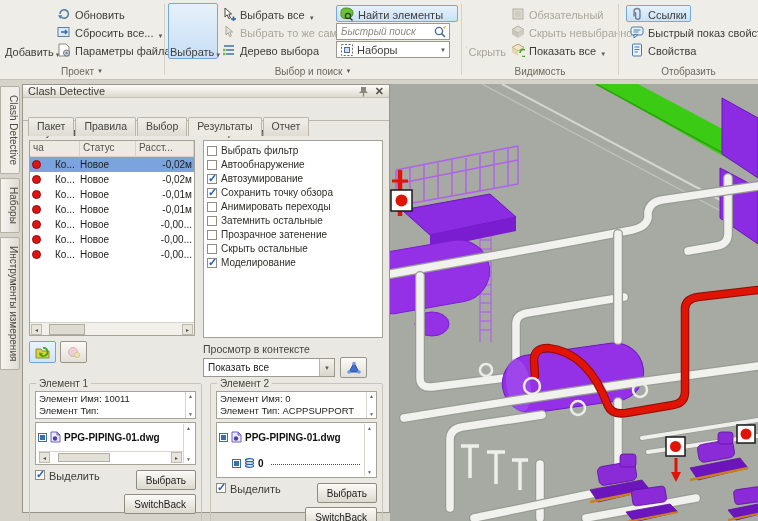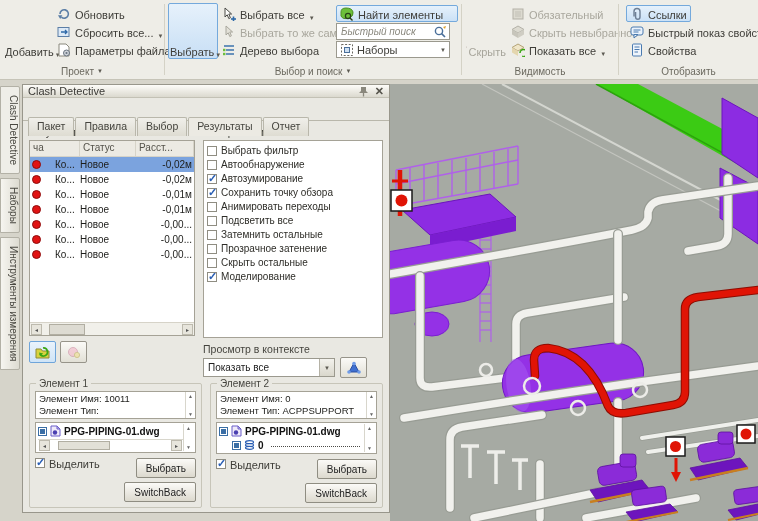--- a/index.html
+++ b/index.html
@@ -73,21 +73,21 @@
   .bluebtn{width:27px;height:21px;border:1px solid #97948a;border-radius:2px;background:linear-gradient(#fbfaf7,#e2e0d6);display:flex;align-items:center;justify-content:center}
 
   .fsets{display:flex;gap:8px;flex:1}
   fieldset{flex:1;border:1px solid #c7c5b9;border-radius:2px;padding:2px 5px 4px;min-width:0}
   legend{font-size:10px;color:#45443e;padding:0 3px;margin-left:1px}
   .infobox{background:#fff;border:1px solid #a5a296;height:28px;display:flex}
   .infolines{flex:1;padding:1px 3px;font-size:9.5px;color:#22221f;line-height:12px;white-space:nowrap;overflow:hidden}
   .spin{width:10px;border-left:1px solid #d8d6cc;display:flex;flex-direction:column;align-items:center;justify-content:space-between;padding:1px 0;font-size:5px;color:#666}
   .treebox{background:#fff;border:1px solid #a5a296;margin-top:3px;padding:1px 2px;display:flex}
   .treein{flex:1;min-width:0}
-  .trw{display:flex;align-items:center;gap:3px;height:14px;font-size:10px;font-weight:bold;color:#111;white-space:nowrap;overflow:hidden}
+  .trw{display:flex;align-items:center;gap:3px;height:26px;font-size:10px;font-weight:bold;color:#111;white-space:nowrap;overflow:hidden}
   .child{padding-left:13px}
   .dotline{flex:1;border-bottom:1px dotted #4a4a46;margin:0 4px 3px 4px;height:7px}
   .cbsq{width:9px;height:9px;border:1px solid #3a6ea5;background:#fff;position:relative;flex:0 0 9px}
   .cbsq::after{content:"";position:absolute;left:1px;top:1px;right:1px;bottom:1px;background:#3a6ea5}
   .hscroll2{height:12px;border-top:1px solid #d8d6cc;display:flex;align-items:center;padding:0 1px;margin-top:1px}
   .hthumb2{width:52px;height:9px;background:#e2e0d7;border:1px solid #b1aea2;margin-left:8px}
   .chkrow{display:flex;align-items:flex-start;gap:4px;margin-top:5px}
   .btn{height:20px;padding:0 9px;border:1px solid #8f8d82;border-radius:2px;background:linear-gradient(#fbfaf7,#dcd9ce);font-size:10px;color:#222;display:flex;align-items:center}
   .mla{margin-left:auto}
   .sbrow{display:flex;margin-top:4px}
@@ -440,24 +440,20 @@
               <span class="cbx on"></span>
               <span>Автозумирование</span>
             </div>
           <div class="chk">
               <span class="cbx on"></span>
               <span>Сохранить точку обзора</span>
             </div>
           <div class="chk">
               <span class="cbx"></span>
               <span>Анимировать переходы</span>
-            </div>
-          <div class="chk">
-              <span class="cbx"></span>
-              <span>Подсветить все</span>
             </div>
           <div class="chk">
               <span class="cbx"></span>
               <span>Затемнить остальные</span>
             </div>
           <div class="chk">
               <span class="cbx"></span>
               <span>Прозрачное затенение</span>
             </div>
           <div class="chk">

